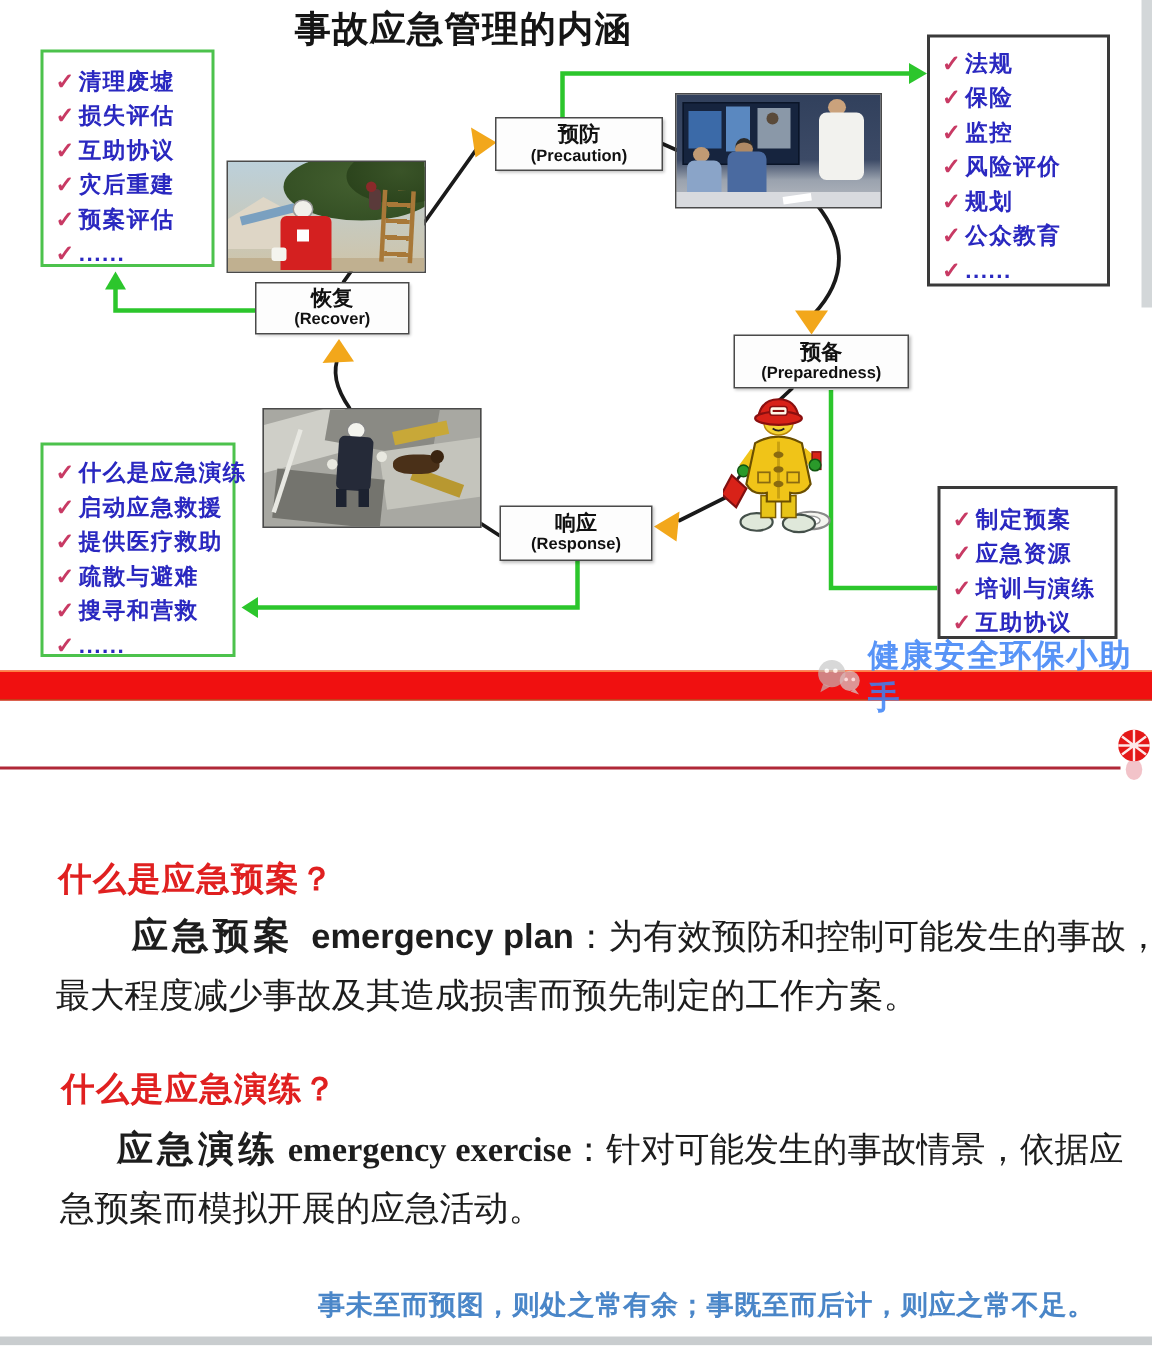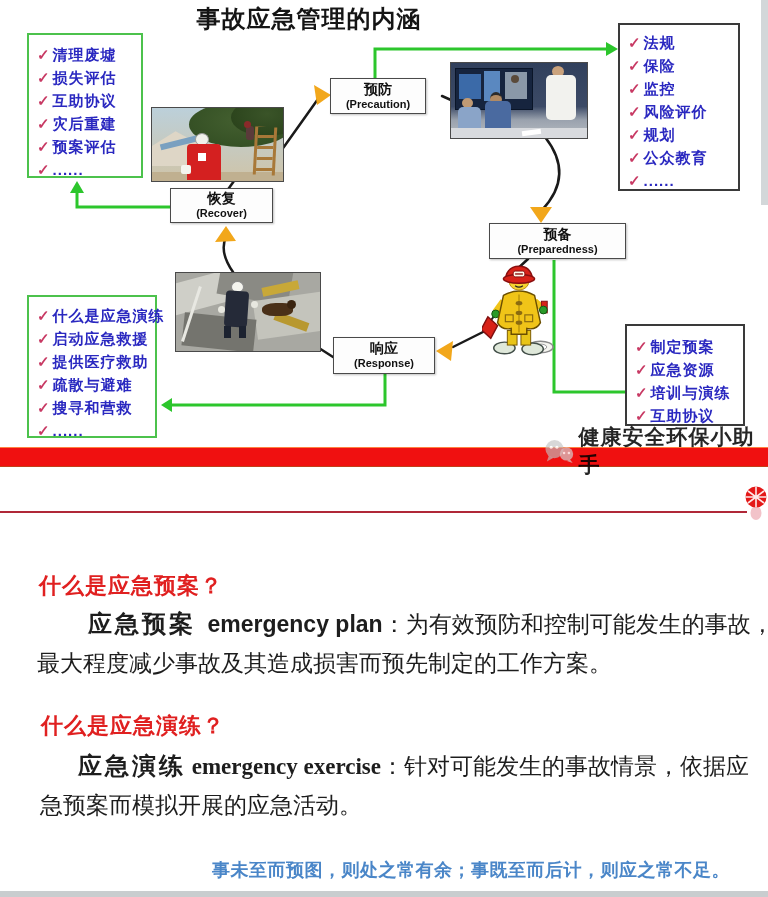--- a/index.html
+++ b/index.html
@@ -23,21 +23,21 @@
         display:flex;flex-direction:column;align-items:center;justify-content:center;
         box-shadow:1px 1px 2px rgba(0,0,0,.25);}
   .node .cn{font-size:14px;font-weight:bold;color:#111;line-height:16px;}
   .node .en{font-size:11px;font-weight:bold;color:#111;line-height:15px;}
 
   .photo{z-index:2;border:1px solid #4a4a4a;overflow:hidden;}
   .photo > div{position:absolute;}
 
   .fireman{z-index:3;}
   .watermark{top:423px;left:544px;z-index:6;display:flex;align-items:center;opacity:.85;}
-  .watermark-text{color:#000000;font-size:21px;font-weight:bold;letter-spacing:1px;margin-left:4px;}
+  .watermark-text{color:#3b82f6;font-size:21px;font-weight:bold;letter-spacing:1px;margin-left:4px;}
 
   .banner{top:447px;left:0;width:768px;height:20px;background:#f01010;
           border-top:1px solid #ff8040;border-bottom:1px solid #c23f18;z-index:5;box-sizing:border-box;}
   .divider{top:511px;left:0;width:747px;height:2px;background:#b02838;}
   .badge{top:484px;left:745px;z-index:4;}
 
   
   .h-red{font-size:22px;font-weight:bold;color:#e02020;letter-spacing:1px;}
   .para{font-family:"Liberation Serif",serif;font-size:23px;color:#1d1d1d;white-space:nowrap;}
   .lead{font-weight:bold;letter-spacing:3px;font-size:24px;}
@@ -177,25 +177,25 @@
     <div class="chk-row">
         <span class="chk">✓</span>
         <span class="chk-text">培训与演练</span>
       </div>
     <div class="chk-row">
         <span class="chk">✓</span>
         <span class="chk-text">互助协议</span>
       </div>
   </div>
 
-  <div class="abs node" style="left:330px;top:78px;width:96px;height:36px;">
+  <div class="abs node" style="left:330px;top:78px;width:112px;height:36px;">
     <div class="cn">预防</div>
     <div class="en">(Precaution)</div>
   </div>
-  <div class="abs node" style="left:489px;top:223px;width:137px;height:36px;">
+  <div class="abs node" style="left:489px;top:223px;width:117px;height:36px;">
     <div class="cn">预备</div>
     <div class="en">(Preparedness)</div>
   </div>
   <div class="abs node" style="left:333px;top:337px;width:102px;height:37px;">
     <div class="cn">响应</div>
     <div class="en">(Response)</div>
   </div>
   <div class="abs node" style="left:170px;top:188px;width:103px;height:35px;">
     <div class="cn">恢复</div>
     <div class="en">(Recover)</div>

